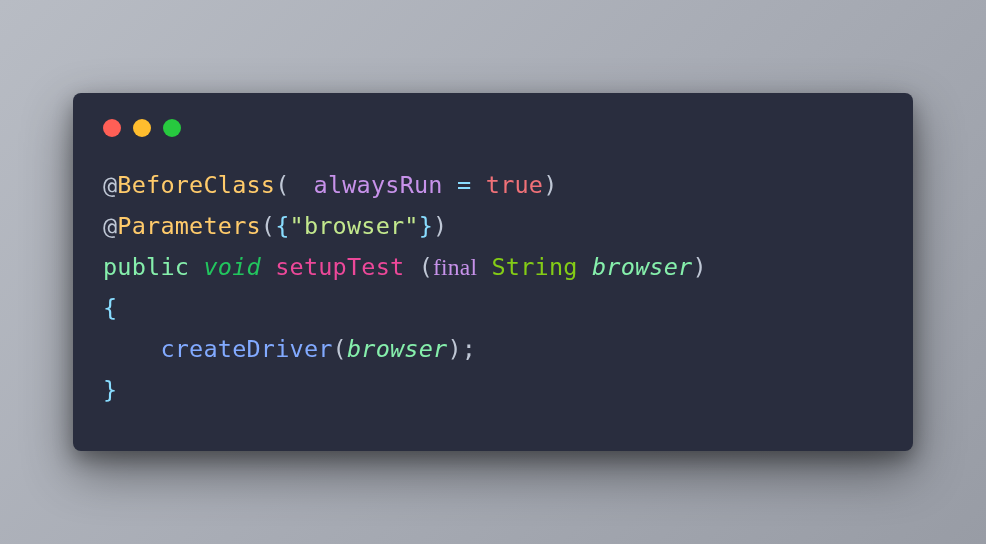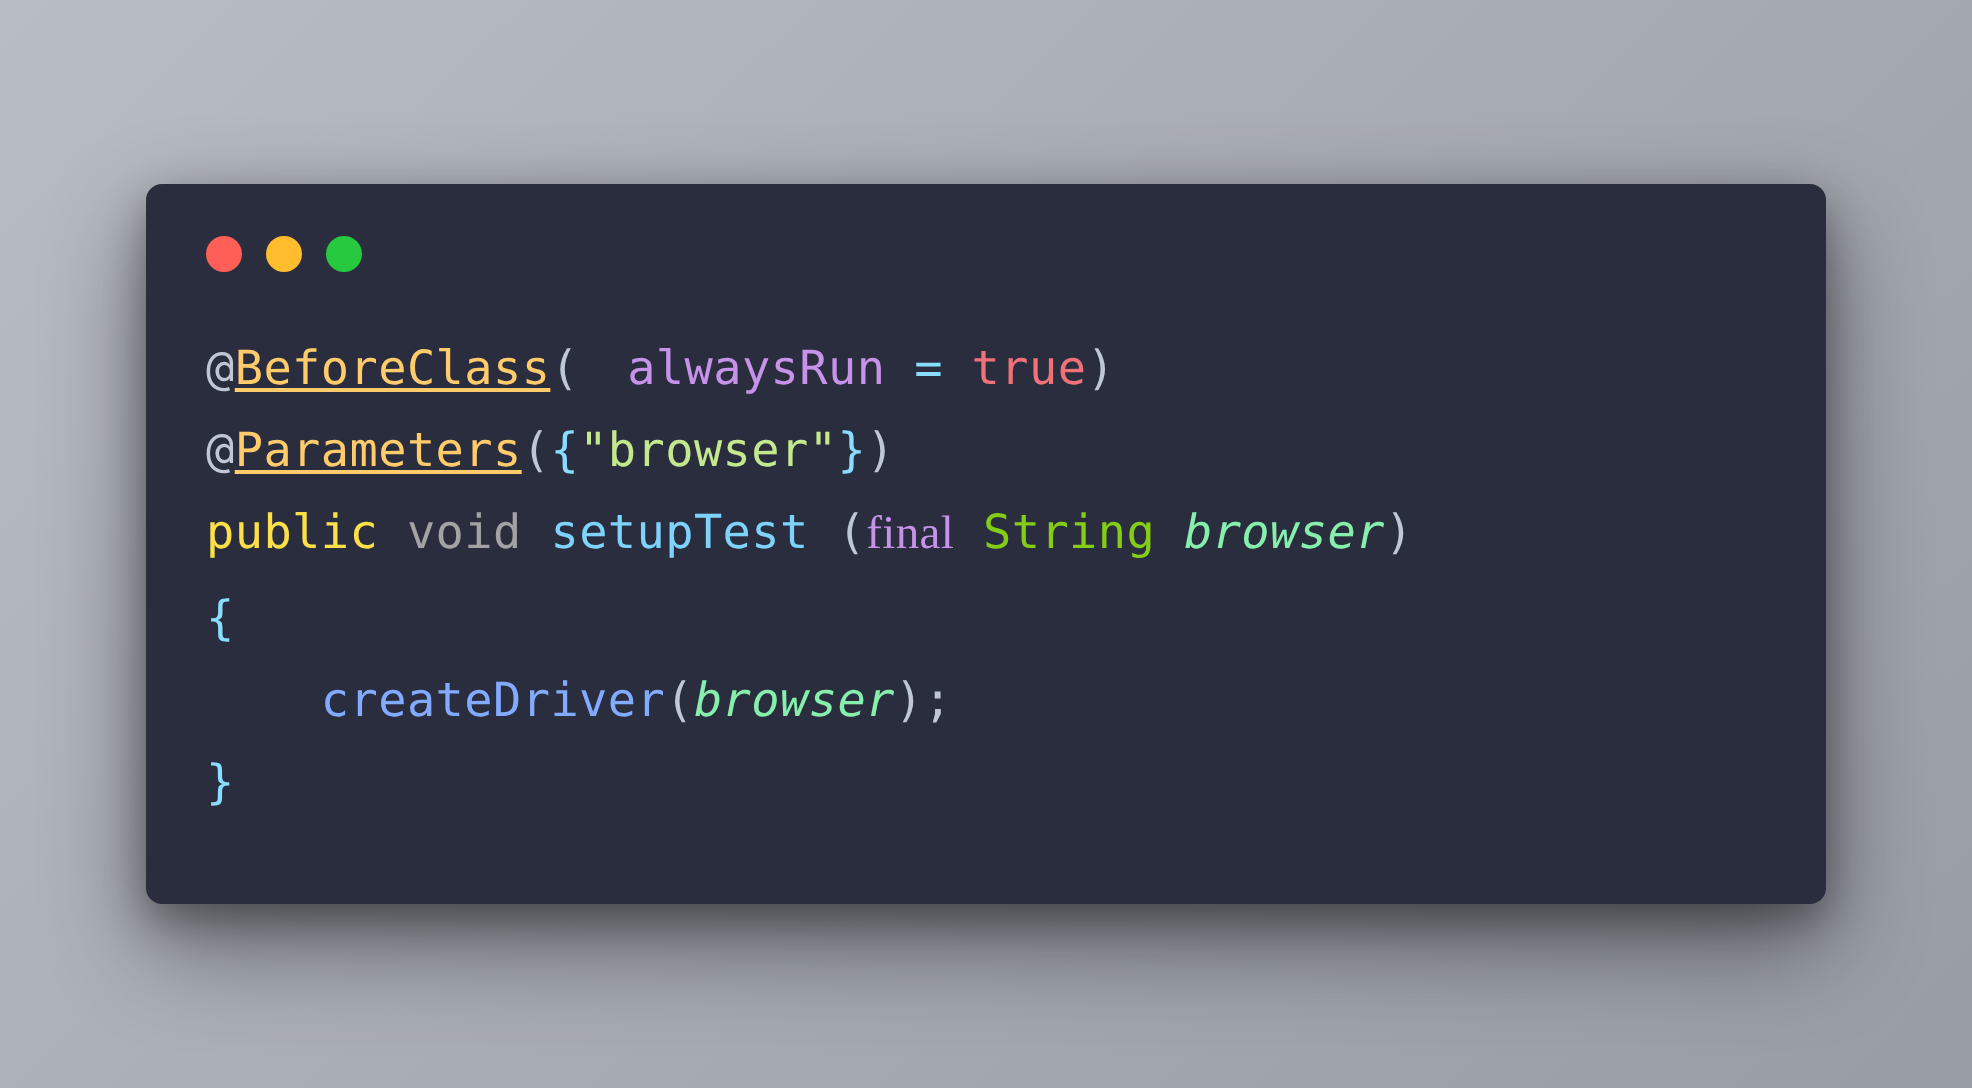--- a/index.html
+++ b/index.html
@@ -33,30 +33,30 @@
   .yellow { background: #ffbd2e; }
   .green { background: #27c93f; }
   .code {
     font-size: 23.5px;
     line-height: 1.75;
     color: #bfc7d5;
     white-space: pre;
     letter-spacing: 0.2px;
   }
   .at      { color: #bfc7d5; }
-  .annot   { color: #ffcb6b; text-decoration: underline; }
+  .annot   { color: #ffcb6b; }
   .paren   { color: #bfc7d5; }
   .param   { color: #c792ea; margin-left: 24px; }
   .op      { color: #89ddff; }
   .kwtrue  { color: #f07178; }
   .brace   { color: #89ddff; }
   .str     { color: #c3e88d; }
-  .kw-pub  { color: #fde047; }
-  .kw-void { color: #a3a3a3; }
-  .method  { color: #7dd3fc; }
+  .kw-pub  { color: #86efac; }
+  .kw-void { color: #22c55e; font-style: italic; }
+  .method  { color: #ec4899; }
   .kw-fin  { color: #c792ea; font-family: Liberation Serif, serif; }
   .type    { color: #84cc16; }
   .arg-it  { color: #86efac; font-style: italic; }
   .call    { color: #82aaff; margin-top: 44px; }
   .semi    { color: #bfc7d5; }
 </style>
 </head>
 <body>
 
 <div class="window">

